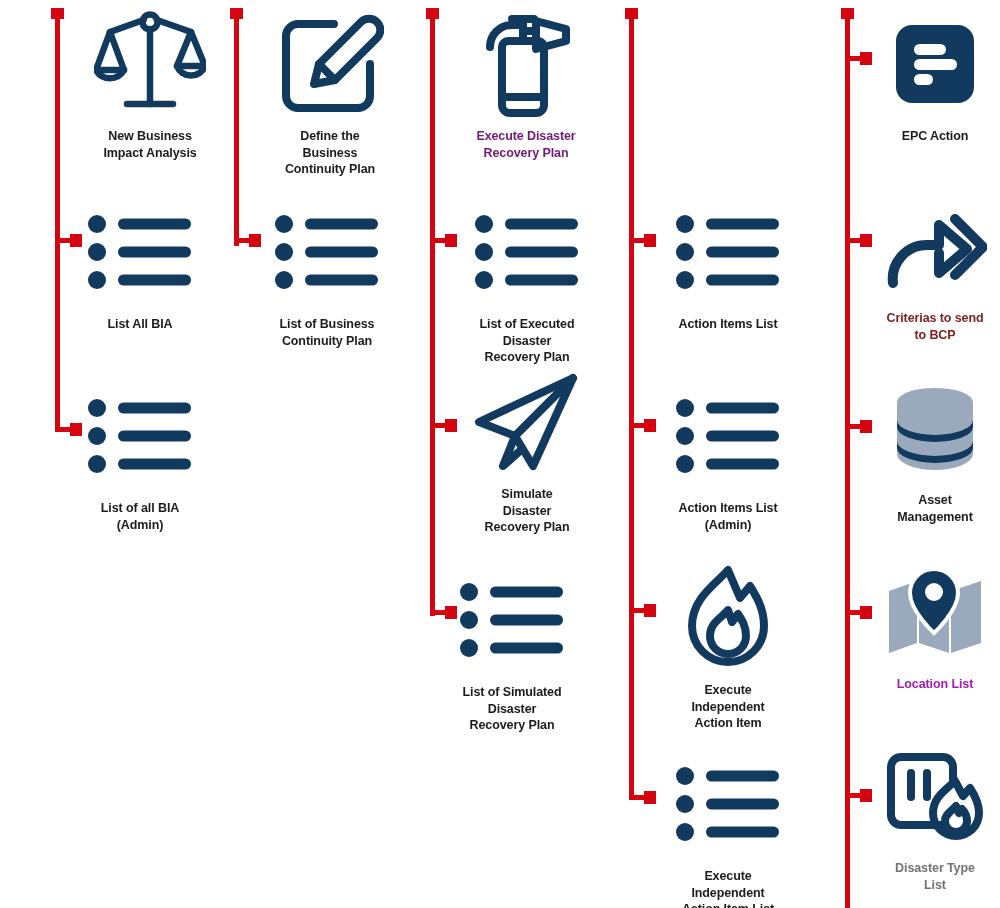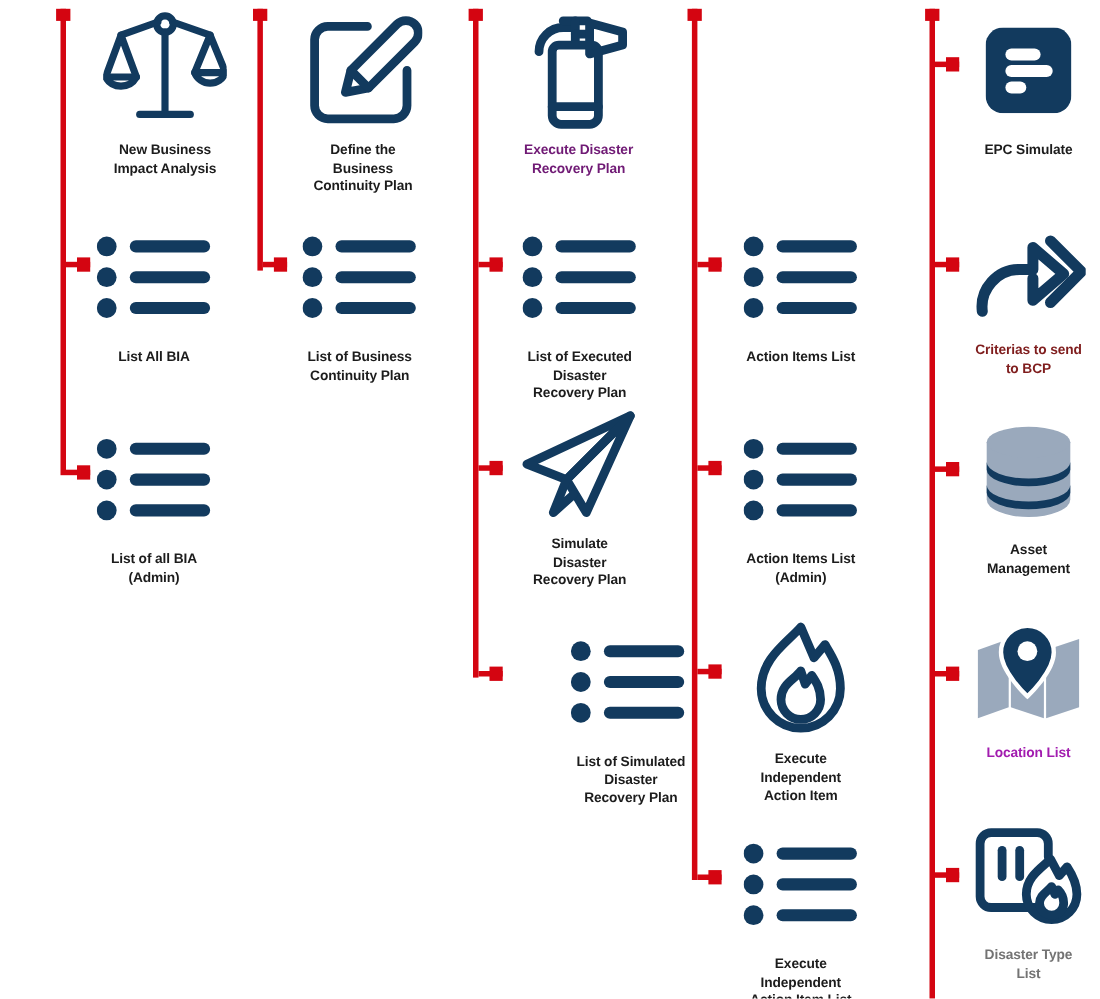--- a/index.html
+++ b/index.html
@@ -253,21 +253,21 @@
       <path d="M102 8 L8 52 L44 66 Z"></path>
       <path d="M102 8 L62 96 L44 66 Z"></path>
       <path d="M44 66 L32 96 L50 80"></path>
     </g>
   </svg>
       </div>
       <div class="node-label" style="color: rgb(28, 28, 28);">Simulate
 Disaster
 Recovery Plan</div>
     </div>
-    <div class="node" style="left: 463px; top: 564px; align-items: flex-end;">
+    <div class="node" style="left: 432px; top: 564px;">
       <div class="node-icon">
   <svg width="104" height="76" viewBox="0 0 104 76">
     <g fill="#123A5E">
       <circle cx="9" cy="10" r="9"></circle>
       <circle cx="9" cy="38" r="9"></circle>
       <circle cx="9" cy="66" r="9"></circle>
       <rect x="30" y="4.5" width="73" height="11" rx="5.5"></rect>
       <rect x="30" y="32.5" width="73" height="11" rx="5.5"></rect>
       <rect x="30" y="60.5" width="73" height="11" rx="5.5"></rect>
     </g>
@@ -342,21 +342,21 @@
       <div class="node-icon">
   <svg width="78" height="78" viewBox="0 0 78 78">
     <rect x="0" y="0" width="78" height="78" rx="16" fill="#123A5E"></rect>
     <g fill="#ffffff">
       <rect x="18" y="19" width="32" height="11" rx="5.5"></rect>
       <rect x="18" y="34" width="43" height="11" rx="5.5"></rect>
       <rect x="18" y="49" width="19" height="11" rx="5.5"></rect>
     </g>
   </svg>
       </div>
-      <div class="node-label" style="color: rgb(28, 28, 28);">EPC Simulate</div>
+      <div class="node-label" style="color: rgb(28, 28, 28);">EPC Action</div>
     </div>
     <div class="node" style="left: 855px; top: 190px;">
       <div class="node-icon">
   <svg width="104" height="86" viewBox="0 0 104 86">
     <g fill="none" stroke="#123A5E" stroke-width="10" stroke-linecap="round" stroke-linejoin="round">
       <path d="M10 80 A34 34 0 0 1 44 42 H56 V22 L84 46 L56 70 V50"></path>
       <polyline points="72,16 100,44 72,72"></polyline>
     </g>
   </svg>
       </div>

